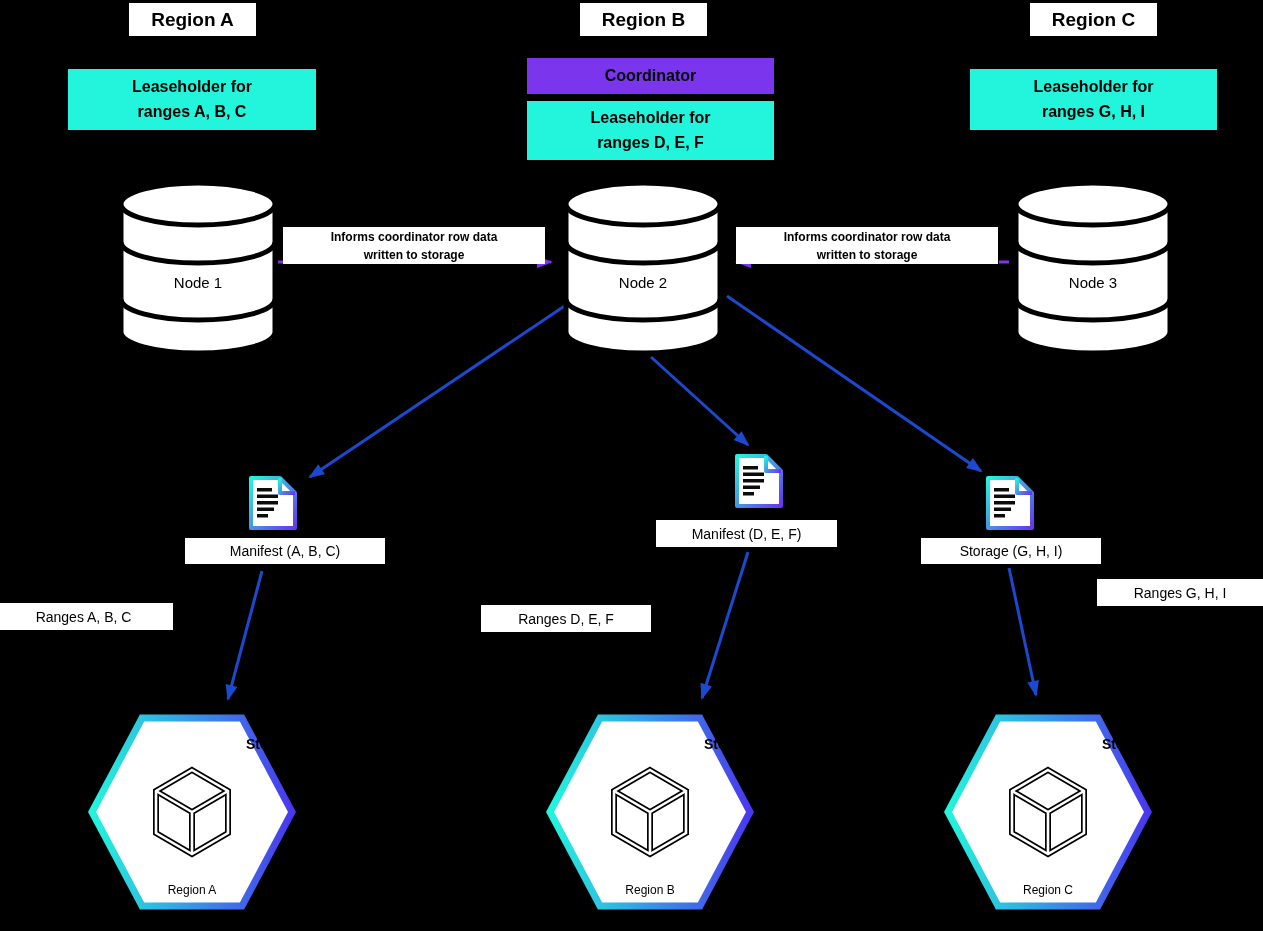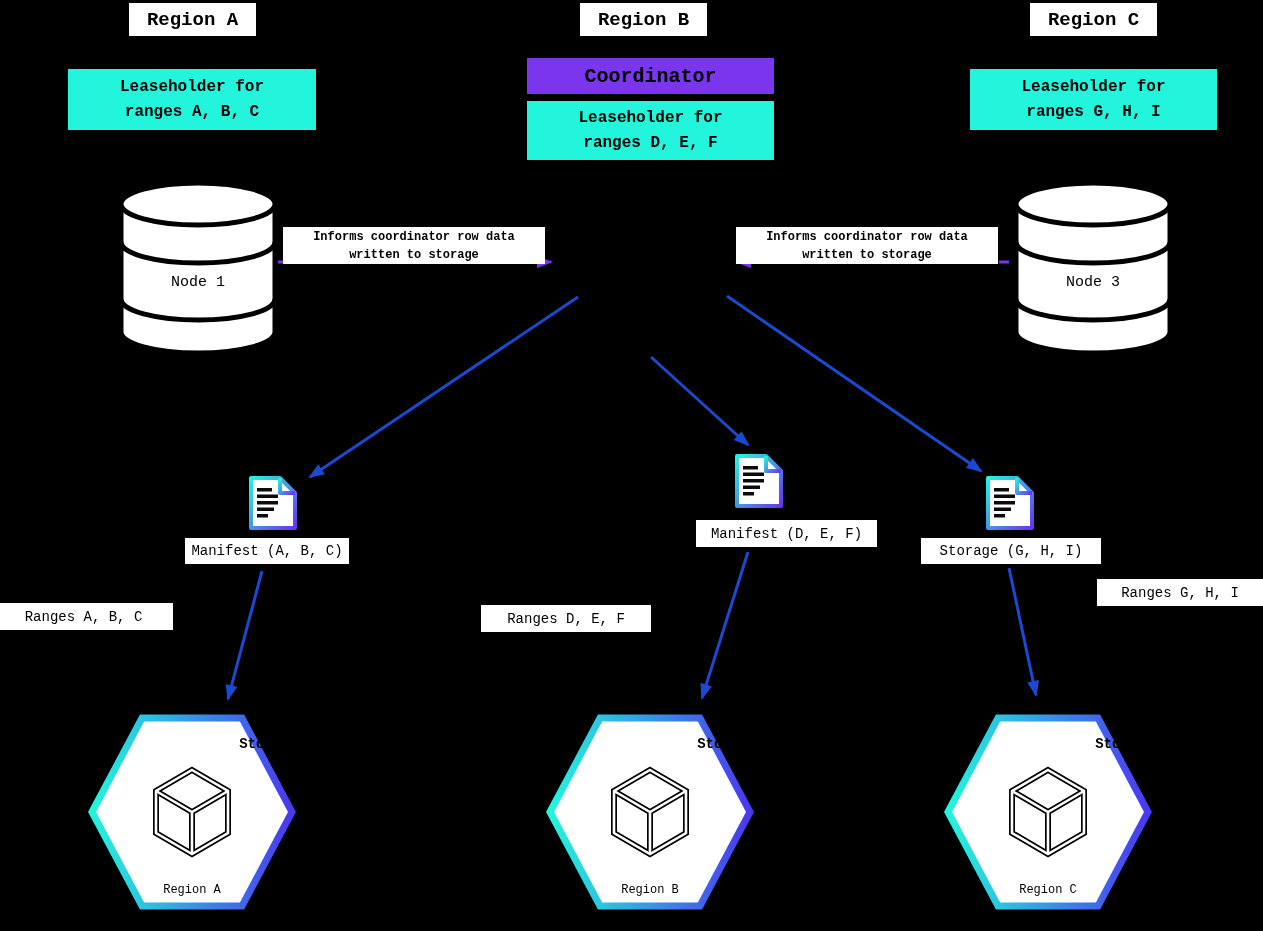--- a/index.html
+++ b/index.html
@@ -1,30 +1,30 @@
 <!DOCTYPE html>
 <html style="--background: #000000; --cyan: #23F5DC; --purple: #7B35ED; --arrow-blue: #1C49CF; --box-bg: #FFFFFF; --text: #000000;"><head>
 <meta charset="utf-8">
 <style>
   html,body{margin:0;padding:0;background:#000;}
   .canvas{
     position:relative;width:1263px;height:931px;overflow:hidden;
     background:var(--background,#000);
-    font-family:Liberation Mono, monospace;
+    font-family:Liberation Sans, sans-serif;
     color:#000;
   }
   svg{display:block}
   .arrows{position:absolute;left:0;top:0;z-index:1}
   .box{
     position:absolute;z-index:2;background:#fff;box-sizing:border-box;
     display:flex;align-items:center;justify-content:center;text-align:center;
   }
   .title-box{font-weight:700;font-size:19px}
   .lease-box{background:var(--cyan,#23F5DC);font-weight:700;font-size:16px;line-height:1.55}
-  .coord-box{background:var(--purple,#7B35ED);font-weight:700;font-size:20px}
+  .coord-box{background:var(--purple,#7B35ED);font-weight:700;font-size:16px}
   .informs-box{font-weight:700;font-size:12px;line-height:1.5;padding:2px 4px}
   .plain-label{font-size:14px}
   .node{position:absolute;z-index:2;width:160px;height:176px}
   .node-label{position:absolute;left:0;top:94px;width:100%;text-align:center;font-size:15px}
   .manifest{position:absolute;z-index:2}
   .hex{position:absolute;z-index:2;width:212px;height:212px}
   .hex-title{position:absolute;left:0;top:30px;width:100%;text-align:right;font-weight:700;font-size:14px}
   .hex-region{position:absolute;left:0;top:177px;width:100%;text-align:center;font-size:12px}
   .hex-cube{position:absolute;left:61px;top:58px}
 </style>
@@ -109,20 +109,29 @@
   <div class="node" style="left:118px;top:180px">
     <svg width="160" height="176" viewBox="0 0 160 176">
       <path d="M3,24 L3,152 A77,21 0 0 0 157,152 L157,24" fill="#fff" stroke="#000" stroke-width="5"></path>
       <ellipse cx="80" cy="24" rx="77" ry="21" fill="#fff" stroke="#000" stroke-width="5"></ellipse>
       <path d="M3,62 A77,21 0 0 0 157,62" fill="none" stroke="#000" stroke-width="5"></path>
       <path d="M3,119 A77,21 0 0 0 157,119" fill="none" stroke="#000" stroke-width="5"></path>
     </svg>
     <div class="node-label">Node 1</div>
   </div>
 
+  <div class="node" style="left:563px;top:180px">
+    <svg width="160" height="176" viewBox="0 0 160 176">
+      <path d="M3,24 L3,152 A77,21 0 0 0 157,152 L157,24" fill="#fff" stroke="#000" stroke-width="5"></path>
+      <ellipse cx="80" cy="24" rx="77" ry="21" fill="#fff" stroke="#000" stroke-width="5"></ellipse>
+      <path d="M3,62 A77,21 0 0 0 157,62" fill="none" stroke="#000" stroke-width="5"></path>
+      <path d="M3,119 A77,21 0 0 0 157,119" fill="none" stroke="#000" stroke-width="5"></path>
+    </svg>
+    <div class="node-label">Node 2</div>
+  </div>
 
   <div class="node" style="left:1013px;top:180px">
     <svg width="160" height="176" viewBox="0 0 160 176">
       <path d="M3,24 L3,152 A77,21 0 0 0 157,152 L157,24" fill="#fff" stroke="#000" stroke-width="5"></path>
       <ellipse cx="80" cy="24" rx="77" ry="21" fill="#fff" stroke="#000" stroke-width="5"></ellipse>
       <path d="M3,62 A77,21 0 0 0 157,62" fill="none" stroke="#000" stroke-width="5"></path>
       <path d="M3,119 A77,21 0 0 0 157,119" fill="none" stroke="#000" stroke-width="5"></path>
     </svg>
     <div class="node-label">Node 3</div>
   </div>
@@ -173,22 +182,22 @@
       <g fill="#0b0b0b">
         <rect x="10" y="14" width="15" height="3.5"></rect>
         <rect x="10" y="20.5" width="21" height="3.5"></rect>
         <rect x="10" y="27" width="21" height="3.5"></rect>
         <rect x="10" y="33.5" width="17" height="3.5"></rect>
         <rect x="10" y="40" width="11" height="3.5"></rect>
       </g>
     </svg>
   </div>
 
-  <div class="box plain-label" style="left:185px;top:538px;width:164px;height:26px">Manifest (A, B, C)</div>
-  <div class="box plain-label" style="left:696px;top:520px;width:181px;height:27px">Manifest (D, E, F)</div>
+  <div class="box plain-label" style="left:185px;top:538px;width:200px;height:26px">Manifest (A, B, C)</div>
+  <div class="box plain-label" style="left:656px;top:520px;width:181px;height:27px">Manifest (D, E, F)</div>
   <div class="box plain-label" style="left:921px;top:538px;width:180px;height:26px">Storage (G, H, I)</div>
 
   <div class="box plain-label" style="left:-6px;top:603px;width:179px;height:27px">Ranges A, B, C</div>
   <div class="box plain-label" style="left:481px;top:605px;width:170px;height:27px">Ranges D, E, F</div>
   <div class="box plain-label" style="left:1097px;top:579px;width:166px;height:27px">Ranges G, H, I</div>
 
   <div class="hex" style="left:86px;top:706px">
     <svg width="212" height="212" viewBox="0 0 212 212">
       <polygon points="6,106 56,12 156,12 206,106 156,200 56,200" fill="#fff" stroke="url(#grad-hex)" stroke-width="7"></polygon>
     </svg>

